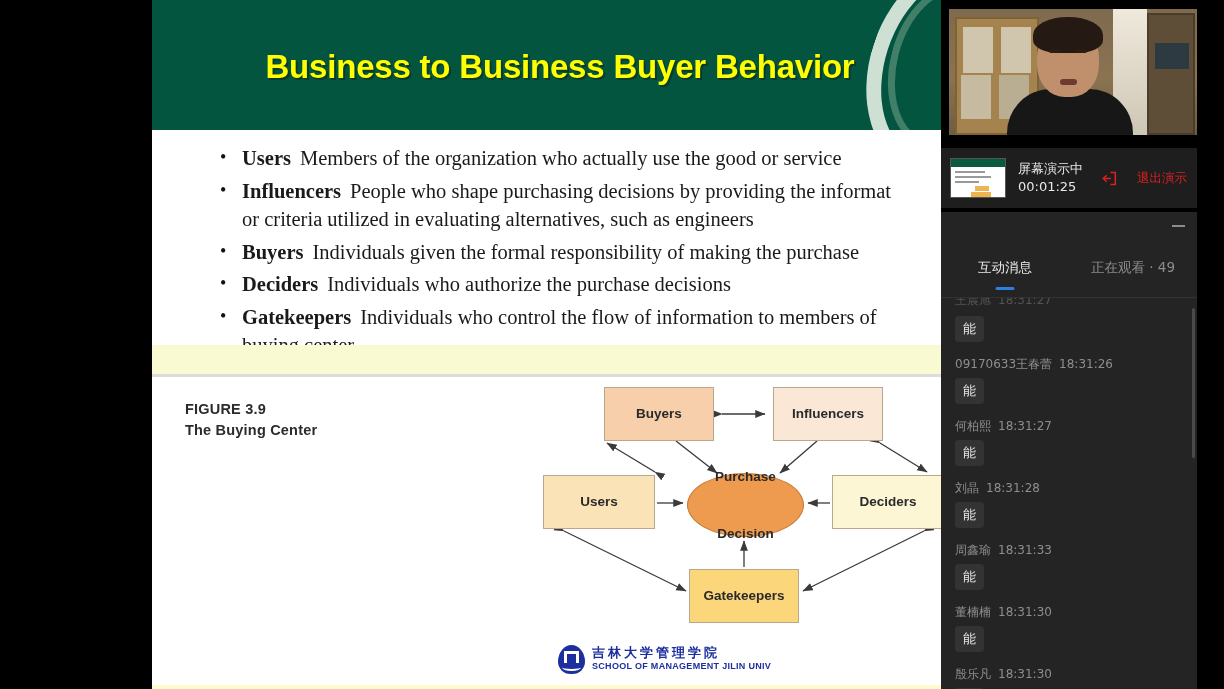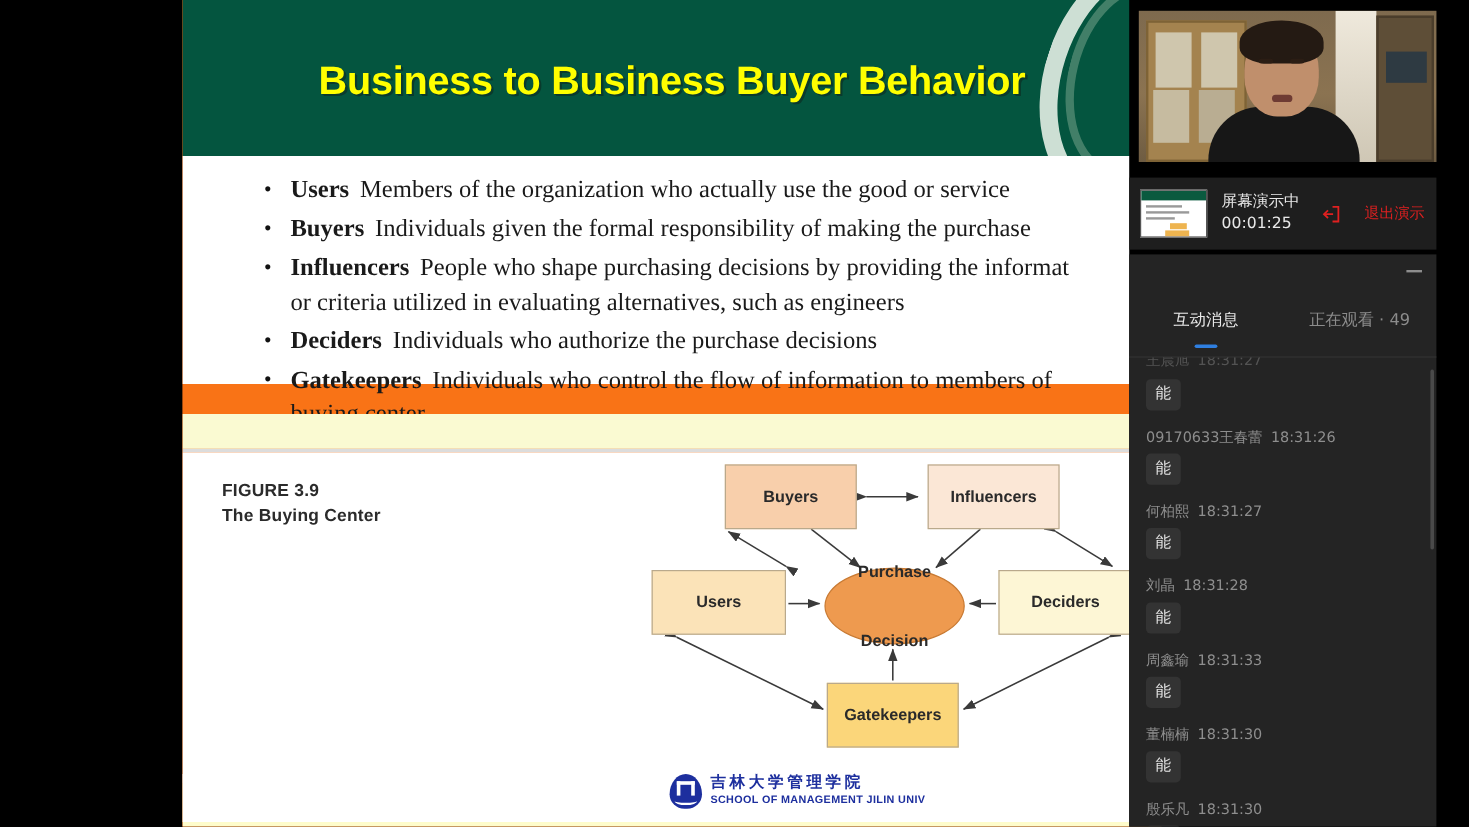--- a/index.html
+++ b/index.html
@@ -8,21 +8,21 @@
     background: #000;
     font-family: "Liberation Sans", sans-serif;
     overflow: hidden;
   }
   #root { position: relative; width: 1224px; height: 689px; background: #000; }
 
   
   .slide {
     position: absolute; left: 152px; top: 0;
     width: 816px; height: 689px;
-    background: #f97316;
+    background: #c2410c;
     overflow: hidden;
   }
 
   
   .slide-header {
     position: absolute; left: 0; top: 0; width: 816px; height: 130px;
     background: #04553f;
     overflow: hidden;
   }
   .swoosh-outer {
@@ -50,21 +50,21 @@
     font-size: 33px;
     font-weight: bold;
     color: #ffff00;
     letter-spacing: -0.2px;
     text-shadow: 2px 2px 0 #0a3a2c, 1px 1px 0 #0a3a2c;
     white-space: nowrap;
   }
 
   
   .slide-body {
-    position: absolute; left: 0; top: 130px; width: 816px; height: 190px;
+    position: absolute; left: 0; top: 130px; width: 816px; height: 215px;
     background: #fff;
     padding: 14px 14px 0 68px;
   }
   ul.bullets { list-style: none; }
   ul.bullets li {
     position: relative;
     font-family: "Liberation Serif", serif;
     font-size: 20.5px;
     line-height: 28.5px;
     color: #1a1a1a;
@@ -287,25 +287,25 @@
       <div class="swoosh-inner"></div>
       <div class="slide-title">Business to Business Buyer Behavior</div>
     </div>
 
     <div class="slide-body">
       <ul class="bullets">
         <li>
           <span class="term">Users</span><span class="desc">Members of the organization who actually use the good or service</span>
         </li>
         <li>
-          <span class="term">Buyers</span><span class="desc">Individuals given the formal responsibility of making the purchase</span>
+          <span class="term">Influencers</span><span class="desc">People who shape purchasing decisions by providing the informat</span>
+          <span class="cont">or criteria utilized in evaluating alternatives, such as engineers</span>
         </li>
         <li>
-          <span class="term">Influencers</span><span class="desc">People who shape purchasing decisions by providing the informat</span>
-          <span class="cont">or criteria utilized in evaluating alternatives, such as engineers</span>
+          <span class="term">Buyers</span><span class="desc">Individuals given the formal responsibility of making the purchase</span>
         </li>
         <li>
           <span class="term">Deciders</span><span class="desc">Individuals who authorize the purchase decisions</span>
         </li>
         <li>
           <span class="term">Gatekeepers</span><span class="desc">Individuals who control the flow of information to members of</span>
           <span class="cont">buying center</span>
         </li>
       </ul>
     </div>

